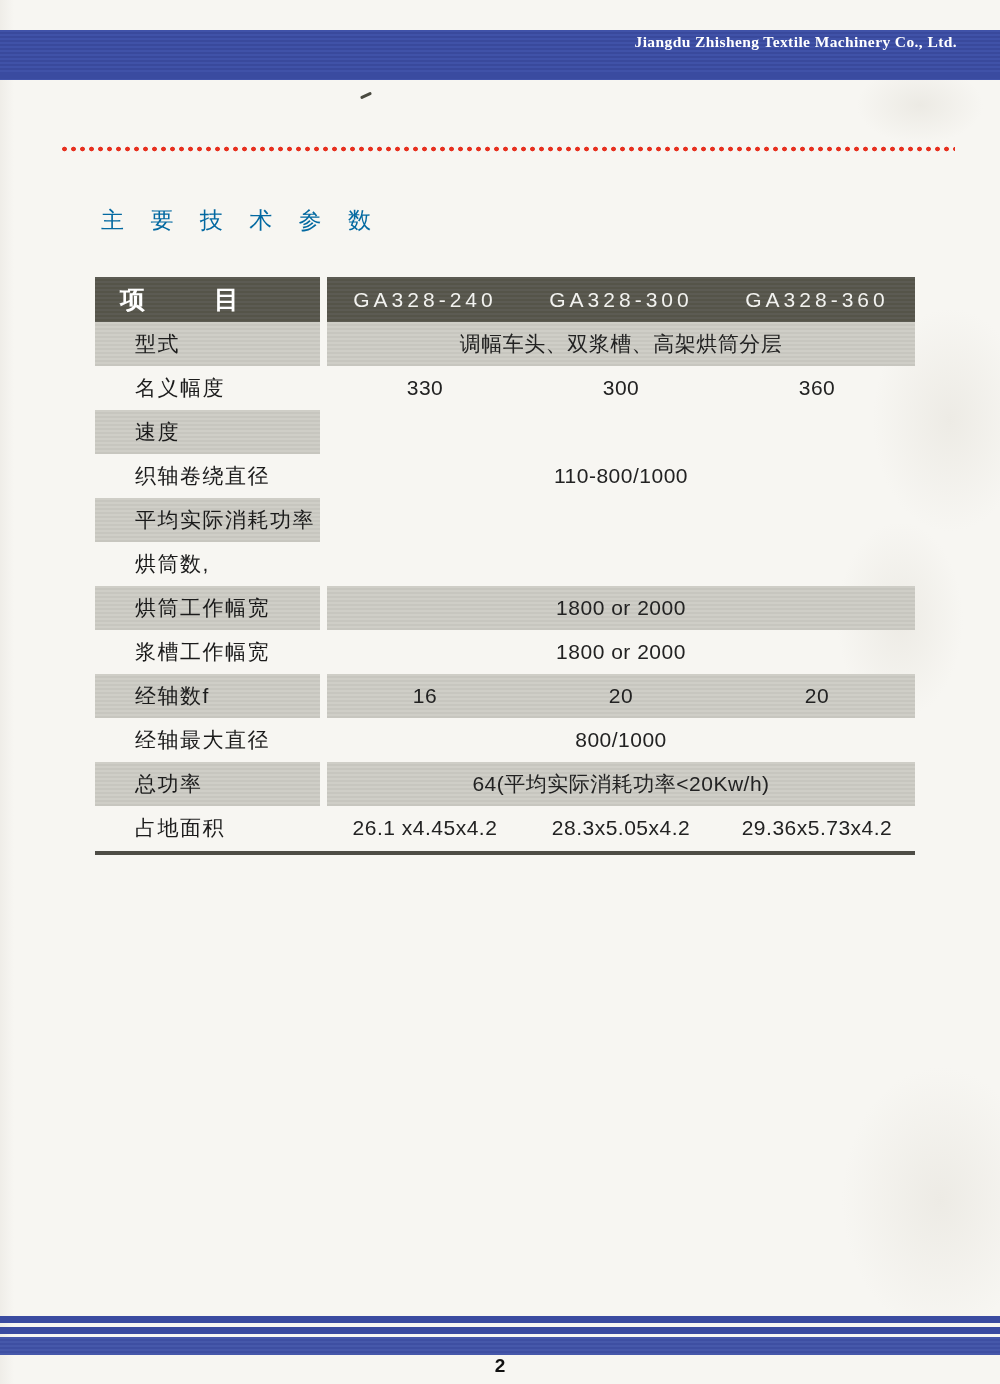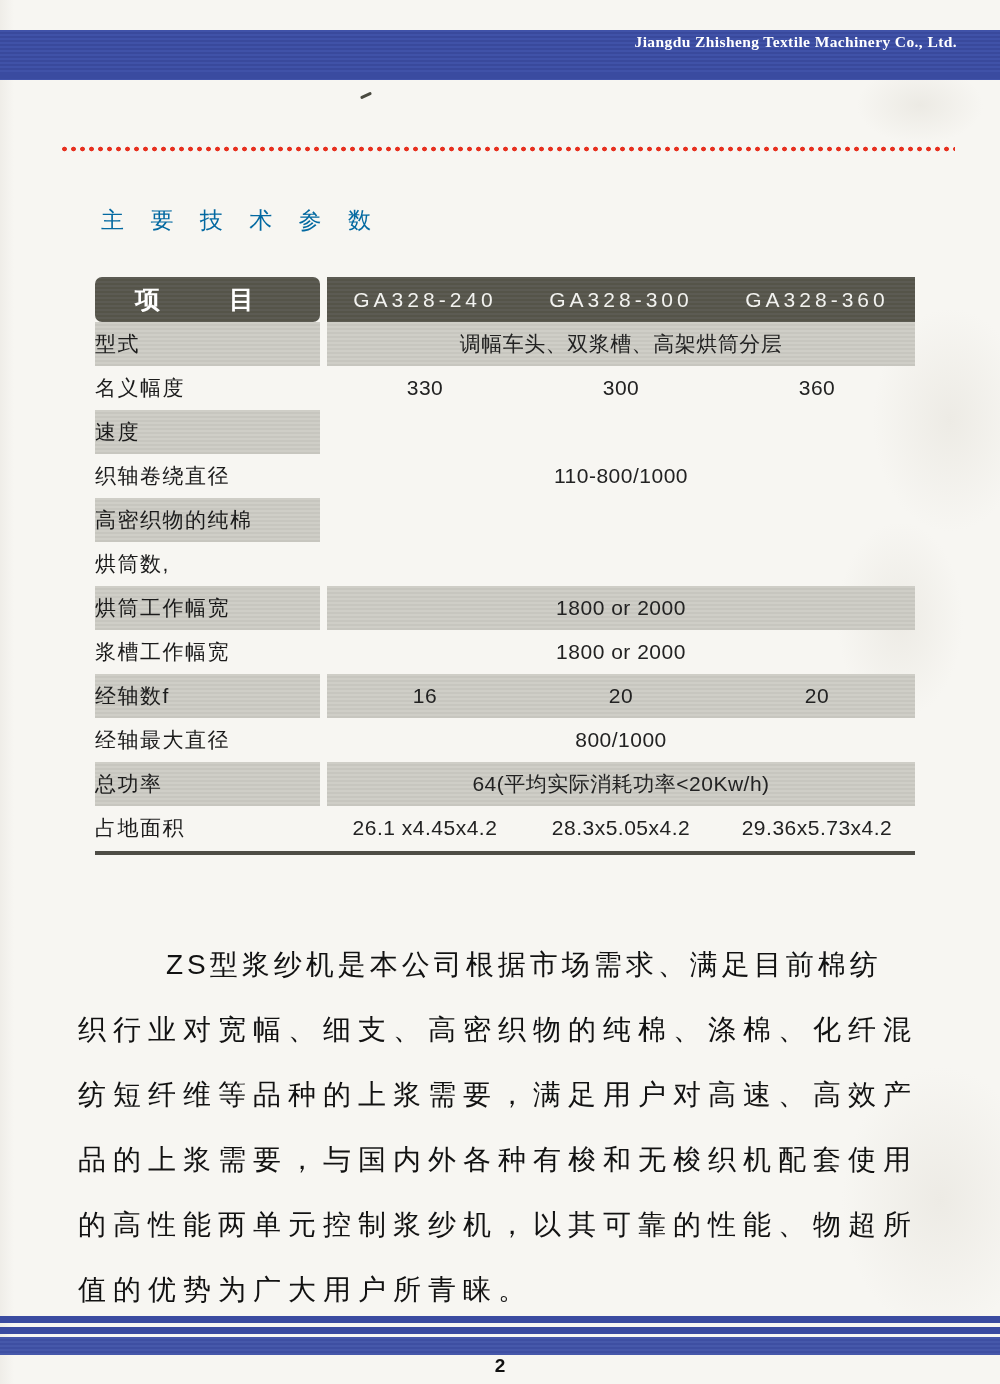--- a/index.html
+++ b/index.html
@@ -53,35 +53,35 @@
   .section-title {
     position:absolute; top:205px; left:73px;
     font-size:23px; letter-spacing:10px; color:#0369a1; white-space:nowrap;margin-left:28px;
   }
 
   
   .spec-table { position:absolute; left:95px; top:277px; width:820px; }
   .t-row { display:flex; height:44px; }
   .t-head { height:45px; }
   .cell-label {
-    width:225px; box-sizing:border-box; 
+    width:225px; box-sizing:border-box; padding-left:40px;
     display:flex; align-items:center;
     font-size:21px; letter-spacing:1.5px; color:#1b1b1b; white-space:nowrap;
   }
   .col-gap { width:7px; background:transparent; }
   .cell-right { flex:1; display:flex; align-items:center;justify-content:flex-end; }
   .span-val { width:100%; text-align:center; font-size:21px; letter-spacing:0.5px; color:#222; }
   .val { flex:1; text-align:center; font-size:21px; letter-spacing:0.5px; color:#222; white-space:nowrap; }
 
   .t-head .cell-label, .t-head .cell-right {
     background:repeating-linear-gradient(180deg,#5c5b53 0px,#5c5b53 2px,#555449 2px,#555449 4px);
   }
   .item-header {
     font-size:25px; font-weight:bold; color:#ffffff;
-    letter-spacing:6px; word-spacing:50px; white-space:pre; padding-left:40px;border-radius:7px;
+    letter-spacing:6px; word-spacing:50px; white-space:pre; padding-left:25px;
   }
   .model {
     flex:1; text-align:center; color:#f2f2ef;
     font-size:21px; letter-spacing:4px; font-weight:normal; white-space:nowrap;
   }
 
   .rows .t-row:nth-child(odd) .cell-label,
   .rows .t-row:nth-child(odd) .cell-right {
     background:repeating-linear-gradient(180deg,#cfcec7 0px,#cfcec7 2px,#c7c6bf 2px,#c7c6bf 4px);
   }
@@ -160,21 +160,21 @@
 
       <div class="t-row">
         <div class="cell-label">织轴卷绕直径</div>
         <div class="col-gap"></div>
         <div class="cell-right">
             <div class="span-val">110-800/1000</div>
           </div>
       </div>
 
       <div class="t-row">
-        <div class="cell-label">高密织物的纯棉</div>
+        <div class="cell-label">平均实际消耗功率</div>
         <div class="col-gap"></div>
       </div>
 
       <div class="t-row">
         <div class="cell-label">烘筒数,</div>
         <div class="col-gap"></div>
       </div>
 
       <div class="t-row">
         <div class="cell-label">烘筒工作幅宽</div>
@@ -225,27 +225,19 @@
           <div class="val">26.1 x4.45x4.2</div>
           <div class="val">28.3x5.05x4.2</div>
           <div class="val">29.36x5.73x4.2</div>
         </div>
       </div>
 
     </div>
     <div class="t-bottom"></div>
   </div>
 
-  <div class="para">
-    <div class="line indent">ZS型浆纱机是本公司根据市场需求、满足目前棉纺</div>
-    <div class="line">织行业对宽幅、细支、高密织物的纯棉、涤棉、化纤混</div>
-    <div class="line">纺短纤维等品种的上浆需要，满足用户对高速、高效产</div>
-    <div class="line">品的上浆需要，与国内外各种有梭和无梭织机配套使用</div>
-    <div class="line">的高性能两单元控制浆纱机，以其可靠的性能、物超所</div>
-    <div class="line">值的优势为广大用户所青睐。</div>
-  </div>
 
   <div class="f-line1"></div>
   <div class="f-line2"></div>
   <div class="f-band"></div>
   <div class="page-num">2</div>
 
 </div>
 
 </body></html>

